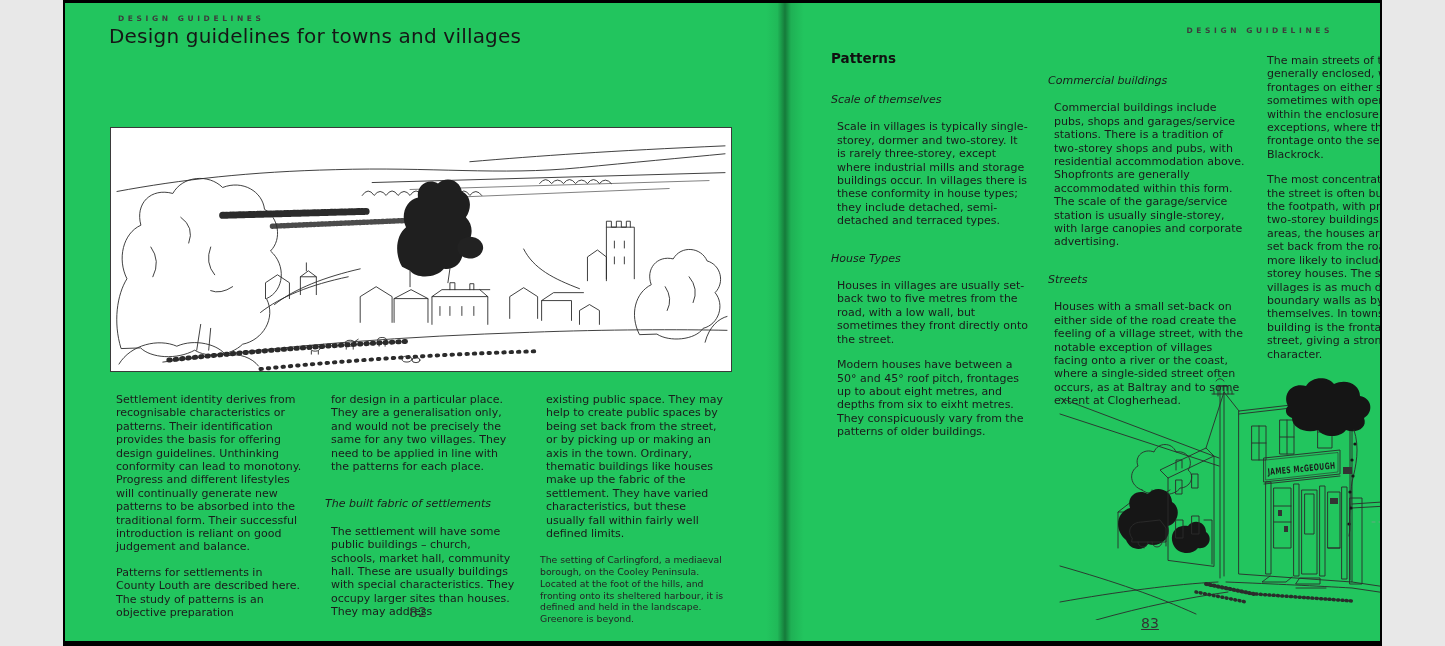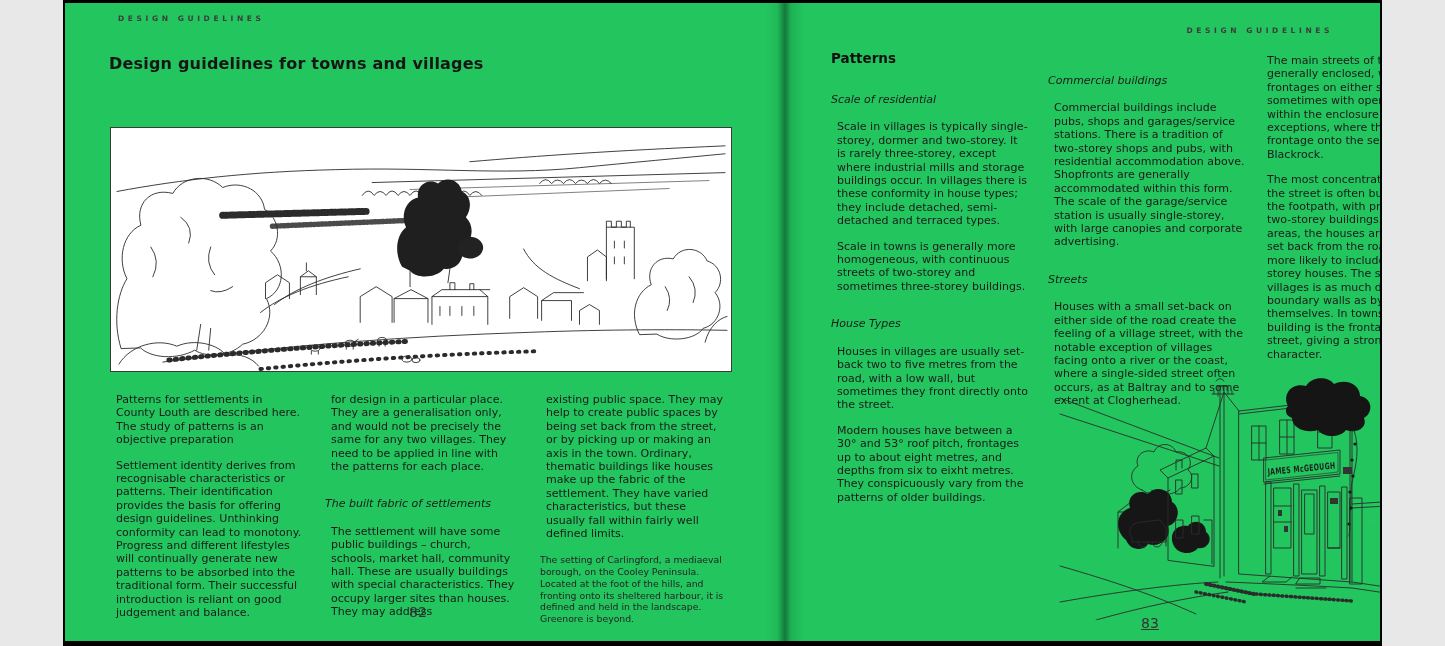--- a/index.html
+++ b/index.html
@@ -19,21 +19,21 @@
     background:linear-gradient(90deg, rgba(0,0,0,0) 0%, rgba(0,0,0,0.06) 30%,
       rgba(0,0,0,0.38) 50%, rgba(0,0,0,0.10) 66%, rgba(0,0,0,0) 100%);
   }
   .running-head {
     position:absolute; font-size:7.5px; font-weight:700; letter-spacing:3.6px;
     color:#3d3d3d; white-space:nowrap;
   }
   .rh-left { left:55px; top:14px; }
   .rh-right { right:49px; top:26px; }
   .page-title {
-    position:absolute; left:46px; top:54px; font-size:16px; font-weight:700;
+    position:absolute; left:46px; top:24px; font-size:20px; font-weight:400;
     color:#161616; letter-spacing:0.2px;
   }
   .col { position:absolute; color:#1b1b1b; }
   .col p { font-size:11px; line-height:13.4px; margin:0 6px 12px; }
   .col .sub {
     font-size:11px; line-height:13.4px; font-style:italic; font-weight:400;
     margin:24px 0 14px; color:#1b1b1b;
   }
   .col .sub.first { }
   .col .heading { font-size:13.5px; font-weight:700; margin:0 0 27px; color:#101010; }
@@ -128,45 +128,44 @@
         <path d="M236 220 v3 M243 220 v3 M245 215 l3 -2"></path>
         <ellipse cx="272" cy="214" rx="4.5" ry="2.8"></ellipse>
         <path d="M269 217 v3 M275 217 v3"></path>
         <ellipse cx="297" cy="233" rx="5" ry="3"></ellipse>
         <ellipse cx="306" cy="234" rx="4" ry="2.6"></ellipse>
       </g>
     </svg>
   </figure>
 
   <div class="col lcol1">
+    <p>Settlement identity derives from recognisable characteristics or patterns. Their identification provides the basis for offering design guidelines. Unthinking conformity can lead to monotony. Progress and different lifestyles will continually generate new patterns to be absorbed into the traditional form. Their successful introduction is reliant on good judgement and balance.</p>
     <p>Patterns for settlements in County Louth are described here. The study of patterns is an objective preparation</p>
-    <p>Settlement identity derives from recognisable characteristics or patterns. Their identification provides the basis for offering design guidelines. Unthinking conformity can lead to monotony. Progress and different lifestyles will continually generate new patterns to be absorbed into the traditional form. Their successful introduction is reliant on good judgement and balance.</p>
   </div>
   <div class="col lcol3">
     <p>existing public space. They may help to create public spaces by being set back from the street, or by picking up or making an axis in the town. Ordinary, thematic buildings like houses make up the fabric of the settlement. They have varied characteristics, but these usually fall within fairly well defined limits.</p>
     <p class="caption">The setting of Carlingford, a mediaeval borough, on the Cooley Peninsula. Located at the foot of the hills, and fronting onto its sheltered harbour, it is defined and held in the landscape. Greenore is beyond.</p>
   </div>
   <div class="col lcol2">
     <p>for design in a particular place. They are a generalisation only, and would not be precisely the same for any two villages. They need to be applied in line with the patterns for each place.</p>
     <h3 class="sub">The built fabric of settlements</h3>
     <p>The settlement will have some public buildings – church, schools, market hall, community hall. These are usually buildings with special characteristics. They occupy larger sites than houses. They may address</p>
   </div>
 
   <div class="pageno pn-82">82</div>
 
   <div class="running-head rh-right">DESIGN GUIDELINES</div>
 
   <div class="col rcol1">
     <h2 class="heading">Patterns</h2>
-    <h3 class="sub first">Scale of residential</h3>
+    <h3 class="sub first">Scale of themselves</h3>
     <p>Scale in villages is typically single-storey, dormer and two-storey. It is rarely three-storey, except where industrial mills and storage buildings occur. In villages there is these conformity in house types; they include detached, semi-detached and terraced types.</p>
-    <p>Scale in towns is generally more homogeneous, with continuous streets of two-storey and sometimes three-storey buildings.</p>
     <h3 class="sub">House Types</h3>
     <p>Houses in villages are usually set-back two to five metres from the road, with a low wall, but sometimes they front directly onto the street.</p>
-    <p>Modern houses have between a 30° and 53° roof pitch, frontages up to about eight metres, and depths from six to eixht metres. They conspicuously vary from the patterns of older buildings.</p>
+    <p>Modern houses have between a 50° and 45° roof pitch, frontages up to about eight metres, and depths from six to eixht metres. They conspicuously vary from the patterns of older buildings.</p>
   </div>
 
   <div class="col rcol2">
     <h3 class="sub first">Commercial buildings</h3>
     <p>Commercial buildings include pubs, shops and garages/service stations. There is a tradition of two-storey shops and pubs, with residential accommodation above. Shopfronts are generally accommodated within this form. The scale of the garage/service station is usually single-storey, with large canopies and corporate advertising.</p>
     <h3 class="sub">Streets</h3>
     <p>Houses with a small set-back on either side of the road create the feeling of a village street, with the notable exception of villages facing onto a river or the coast, where a single-sided street often occurs, as at Baltray and to some extent at Clogherhead.</p>
   </div>
 
   <div class="col rcol3">

